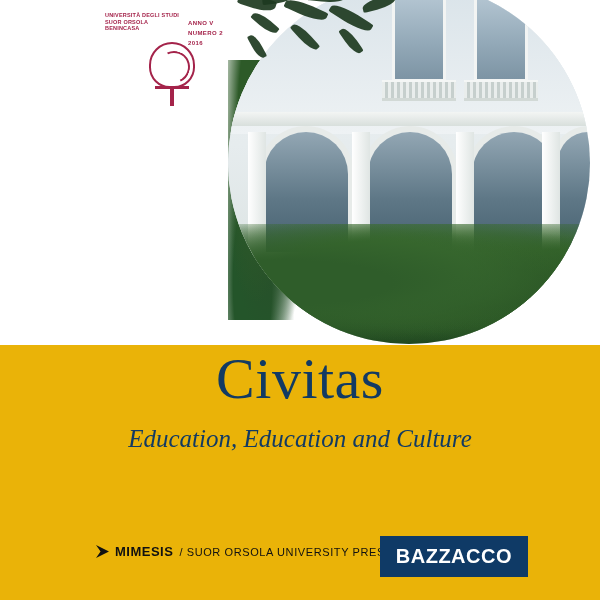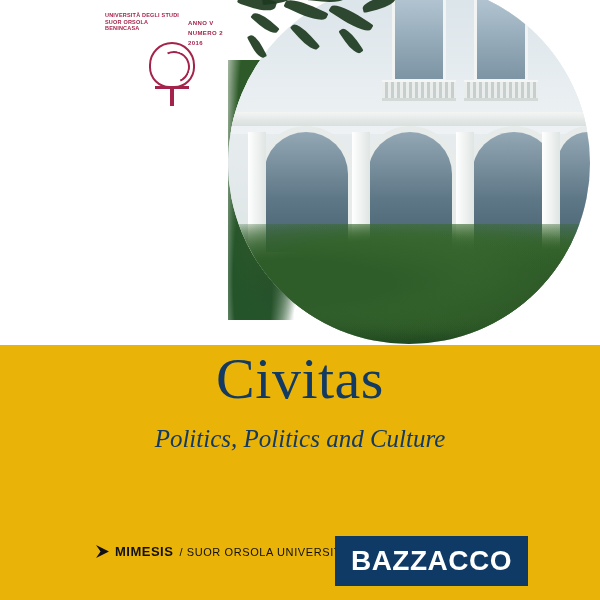--- a/index.html
+++ b/index.html
@@ -295,21 +295,21 @@
     letter-spacing: .6px;
     color: #111111;
   }
   .bazzacco {
     position: absolute;
     right: 72px;
     top: 0;
     background: #0f3a66;
     color: #ffffff;
     padding: 9px 16px;
-    font-size: 28px;
+    font-size: 20px;
     font-weight: bold;
     letter-spacing: .5px;
     font-family: "Liberation Sans", sans-serif;
   }
 </style>
 </head>
 <body>
 
 <div class="cover">
 
@@ -369,21 +369,21 @@
 
     <div class="issue-meta">
       <div>ANNO V</div>
       <div>NUMERO 2</div>
       <div>2016</div>
     </div>
   </div>
 
   <div class="titles">
     <div class="title-line">Civitas</div>
-    <div class="subtitle">Politics, Politics and Culture</div>
+    <div class="subtitle">Education, Education and Culture</div>
   </div>
 
   <div class="footer">
     <div class="mimesis">
       <span class="mimesis-mark"></span>
       <span class="mimesis-name">MIMESIS</span>
       <span class="press-name">/ SUOR ORSOLA UNIVERSITY PRESS</span>
     </div>
     <div class="bazzacco">BAZZACCO</div>
   </div>

